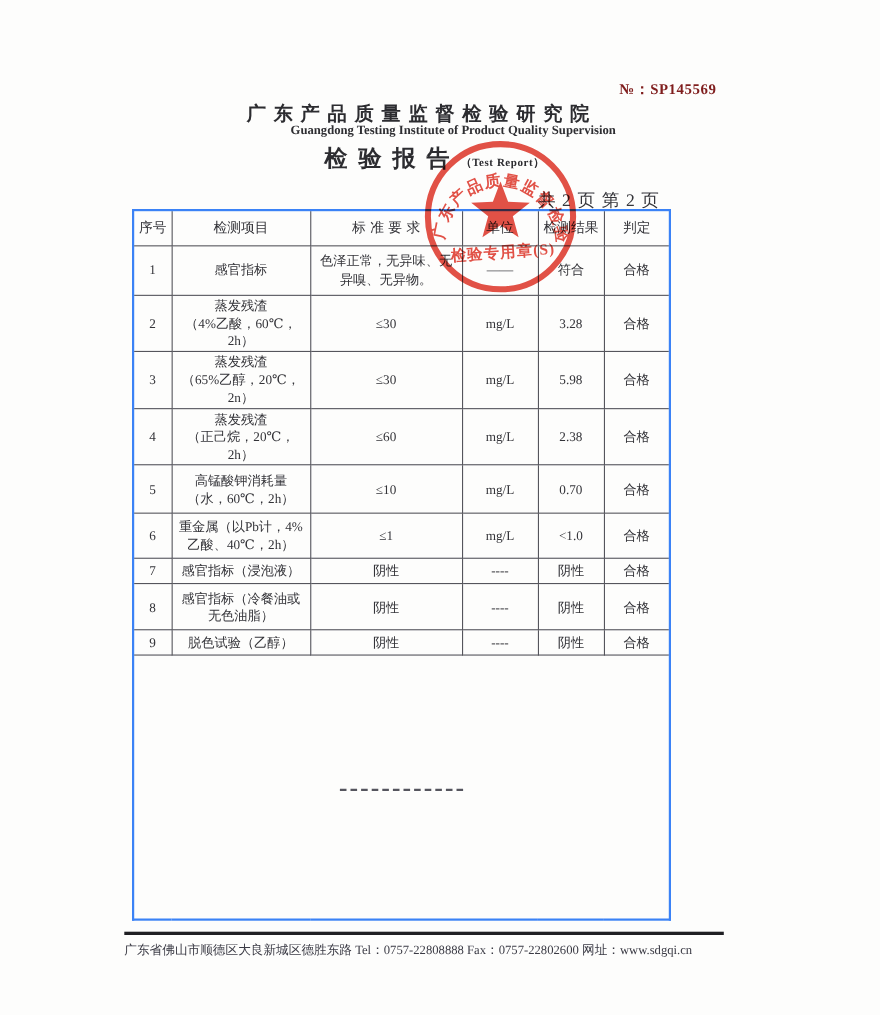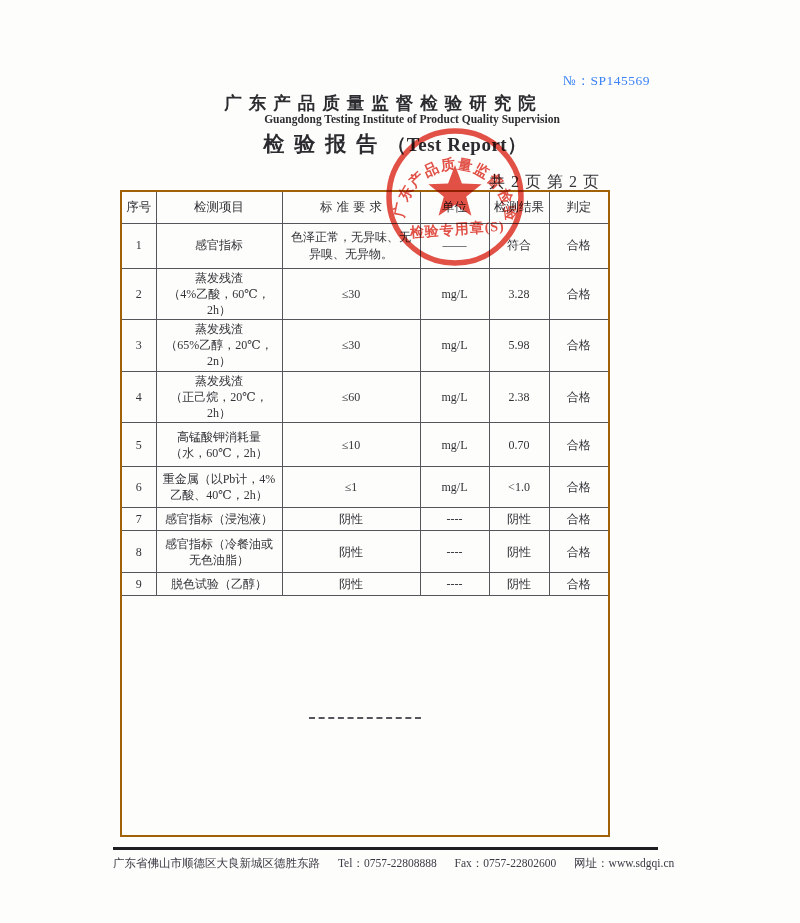--- a/index.html
+++ b/index.html
@@ -6,48 +6,48 @@
   body{
     width:800px;height:923px;background:#ffffff;
     font-family:"Liberation Serif","DejaVu Serif",serif;
     color:#39393d;position:relative;overflow:hidden;
   }
   .page{position:absolute;inset:0;background:#fdfdfc;}
 
   
   .report-no{
     position:absolute;left:563px;top:72px;
-    font-size:13.5px;font-weight:normal;letter-spacing:.5px;color:#3b82f6;
+    font-size:13.5px;font-weight:bold;letter-spacing:.5px;color:#7f1d1d;
     white-space:nowrap;
   }
   .org-cn{
     position:absolute;left:0;top:91px;width:760px;text-align:center;
     font-size:17.5px;font-weight:bold;letter-spacing:7px;text-indent:7px;
     color:#2c2c30;white-space:nowrap;
   }
   .org-en{
     position:absolute;left:0;top:113px;width:760px;text-align:center;
     font-size:11.5px;font-weight:bold;color:#2e2e32;white-space:nowrap;margin-left:32px;
   }
   .report-title{
     position:absolute;left:0;top:130px;width:790px;text-align:center;
     white-space:nowrap;color:#2c2c30;
   }
   .report-title .t-cn{font-size:21px;font-weight:bold;letter-spacing:10px;}
-  .report-title .t-en{font-size:19px;font-weight:bold;letter-spacing:.5px;}
+  .report-title .t-en{font-size:10px;font-weight:bold;letter-spacing:.5px;}
   .page-info{
     position:absolute;right:200px;top:172px;
     font-size:16px;letter-spacing:1px;color:#35353a;white-space:nowrap;
   }
 
   
   table.report{
     position:absolute;left:120px;top:190px;width:488px;
     border-collapse:collapse;table-layout:fixed;
-    border:2px solid #a16207;
+    border:2px solid #3b82f6;
   }
   table.report th, table.report td{
     border:1px solid #55555c;
     font-size:12px;font-weight:normal;color:#333338;
     text-align:center;vertical-align:middle;
     padding:1px 3px;line-height:1.35;
     overflow:hidden;
   }
   table.report th{font-size:12.5px;}
   th.th-standard{letter-spacing:4px;text-indent:4px;}
@@ -66,21 +66,21 @@
 
   
   .footer-rule{
     position:absolute;left:113px;top:847px;width:545px;height:3px;background:#1f1f23;
   }
   .footer-text{
     position:absolute;left:113px;top:856px;width:640px;
     font-size:11.5px;color:#3a3a44;white-space:nowrap;
   }
   .footer-text span{display:inline-block;text-align:center;}
-  .footer-text .seg{margin-left:15px;}
+  .footer-text .seg{}
 </style>
 </head>
 <body>
 
 <div class="page">
 
   <div class="report-no">
     <span>№：</span><span>SP145569</span>
   </div>
 

